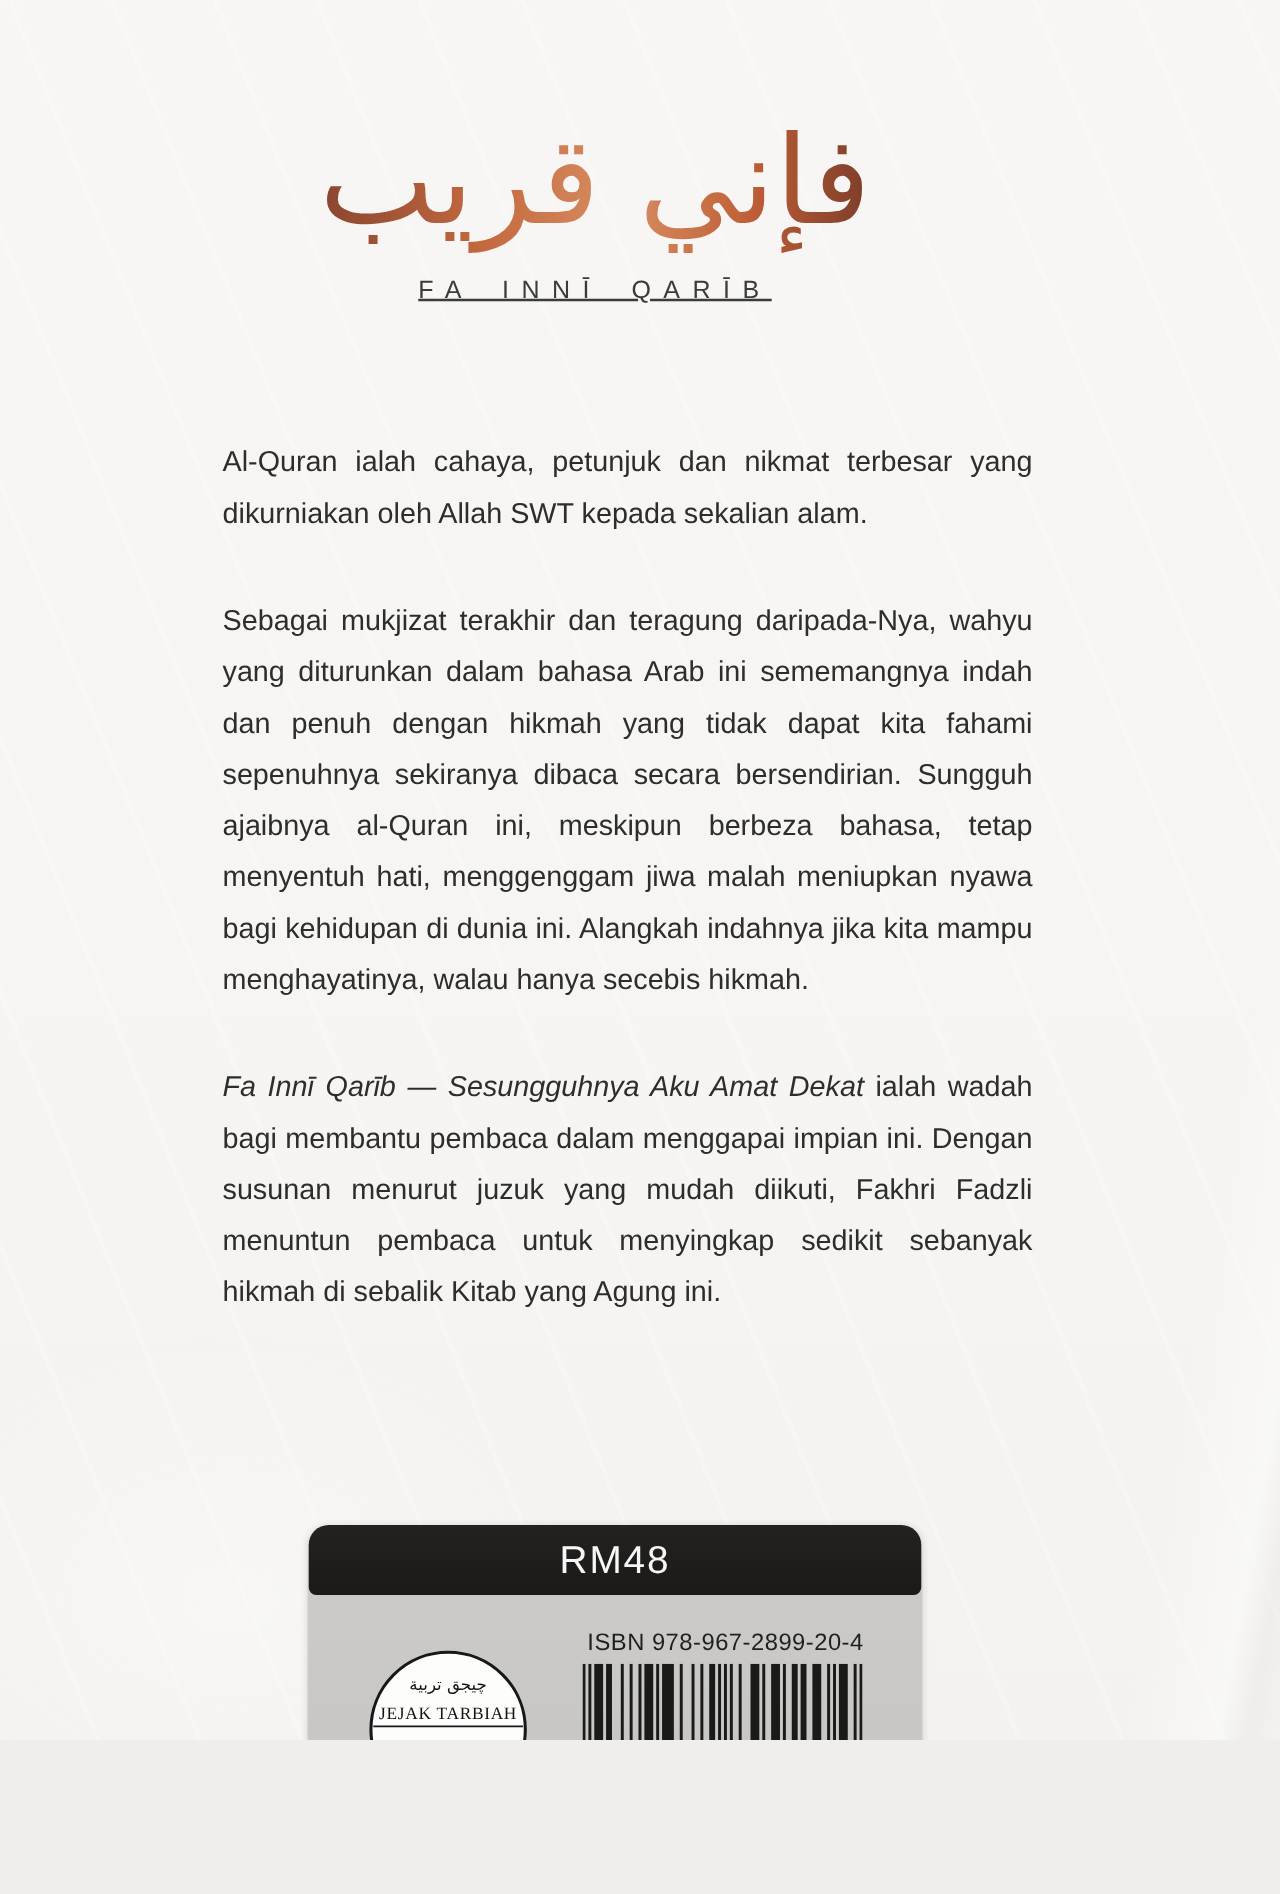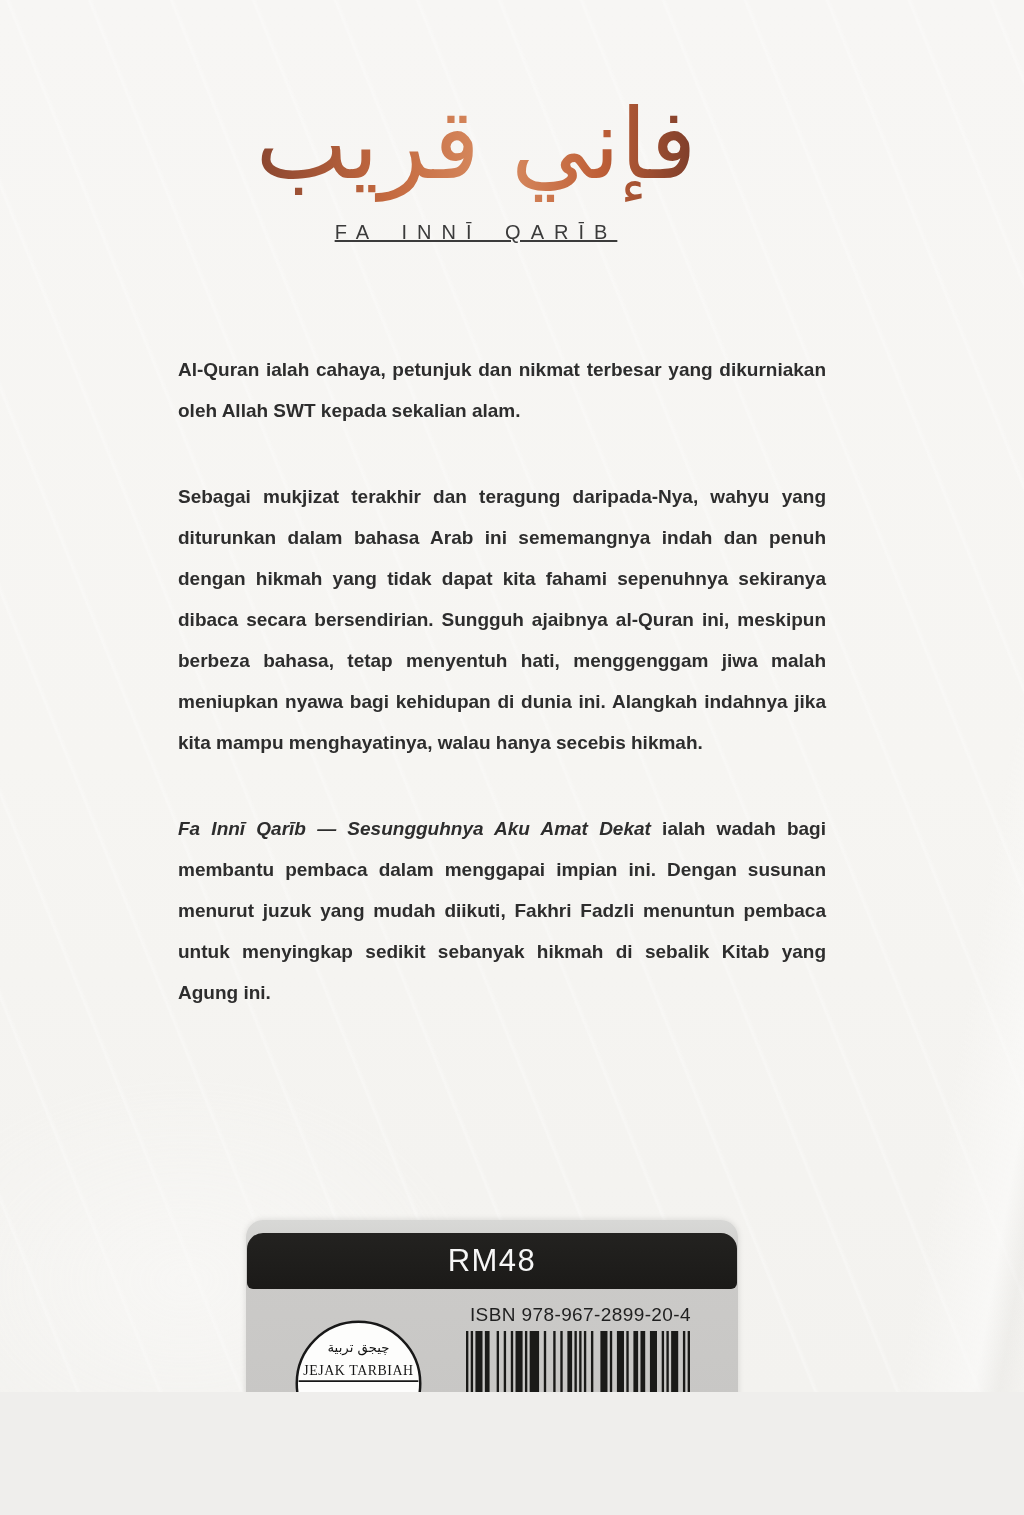--- a/index.html
+++ b/index.html
@@ -29,35 +29,35 @@
     position:absolute;left:0;top:221px;width:952px;
     text-align:center;
     font-size:20px;letter-spacing:10px;word-spacing:8px;
     color:#3b3b3b;
     text-decoration:underline;
   }
   
   .blurb{position:absolute;left:178px;top:349px;width:648px;}
   .blurb p{
     margin:0 0 45px 0;
-    font-size:19px;line-height:41px;
-    font-weight:700;
+    font-size:23px;line-height:41px;
+    font-weight:400;
     color:#2d2d2d;
     text-align:justify;
   }
   .blurb p i{font-style:italic;}
   
   .price-card{
     position:absolute;left:246px;top:1220px;width:492px;height:295px;
     border-radius:17px 17px 0 0;
     background:linear-gradient(180deg,#d8d8d6 0%,#cbcac8 18%,#c8c7c5 60%,#cfcecb 100%);
     box-shadow:0 0 6px rgba(0,0,0,.12);
   }
   .price-bar{
-    position:absolute;left:1px;top:13px;width:490px;height:56px;
+    position:absolute;left:1px;top:0;width:490px;height:56px;
     background:linear-gradient(180deg,#232220,#1b1a18);
     border-radius:16px 16px 6px 6px;
     display:flex;align-items:center;justify-content:center;
   }
   .price-bar span{
     color:#f7f7f7;font-size:31px;letter-spacing:1.5px;font-weight:400;
   }
   .logo{position:absolute;left:46px;top:97px;width:133px;height:133px;}
   .isbn-block{position:absolute;left:219px;top:84px;width:226px;text-align:right;}
   .isbn-label{

